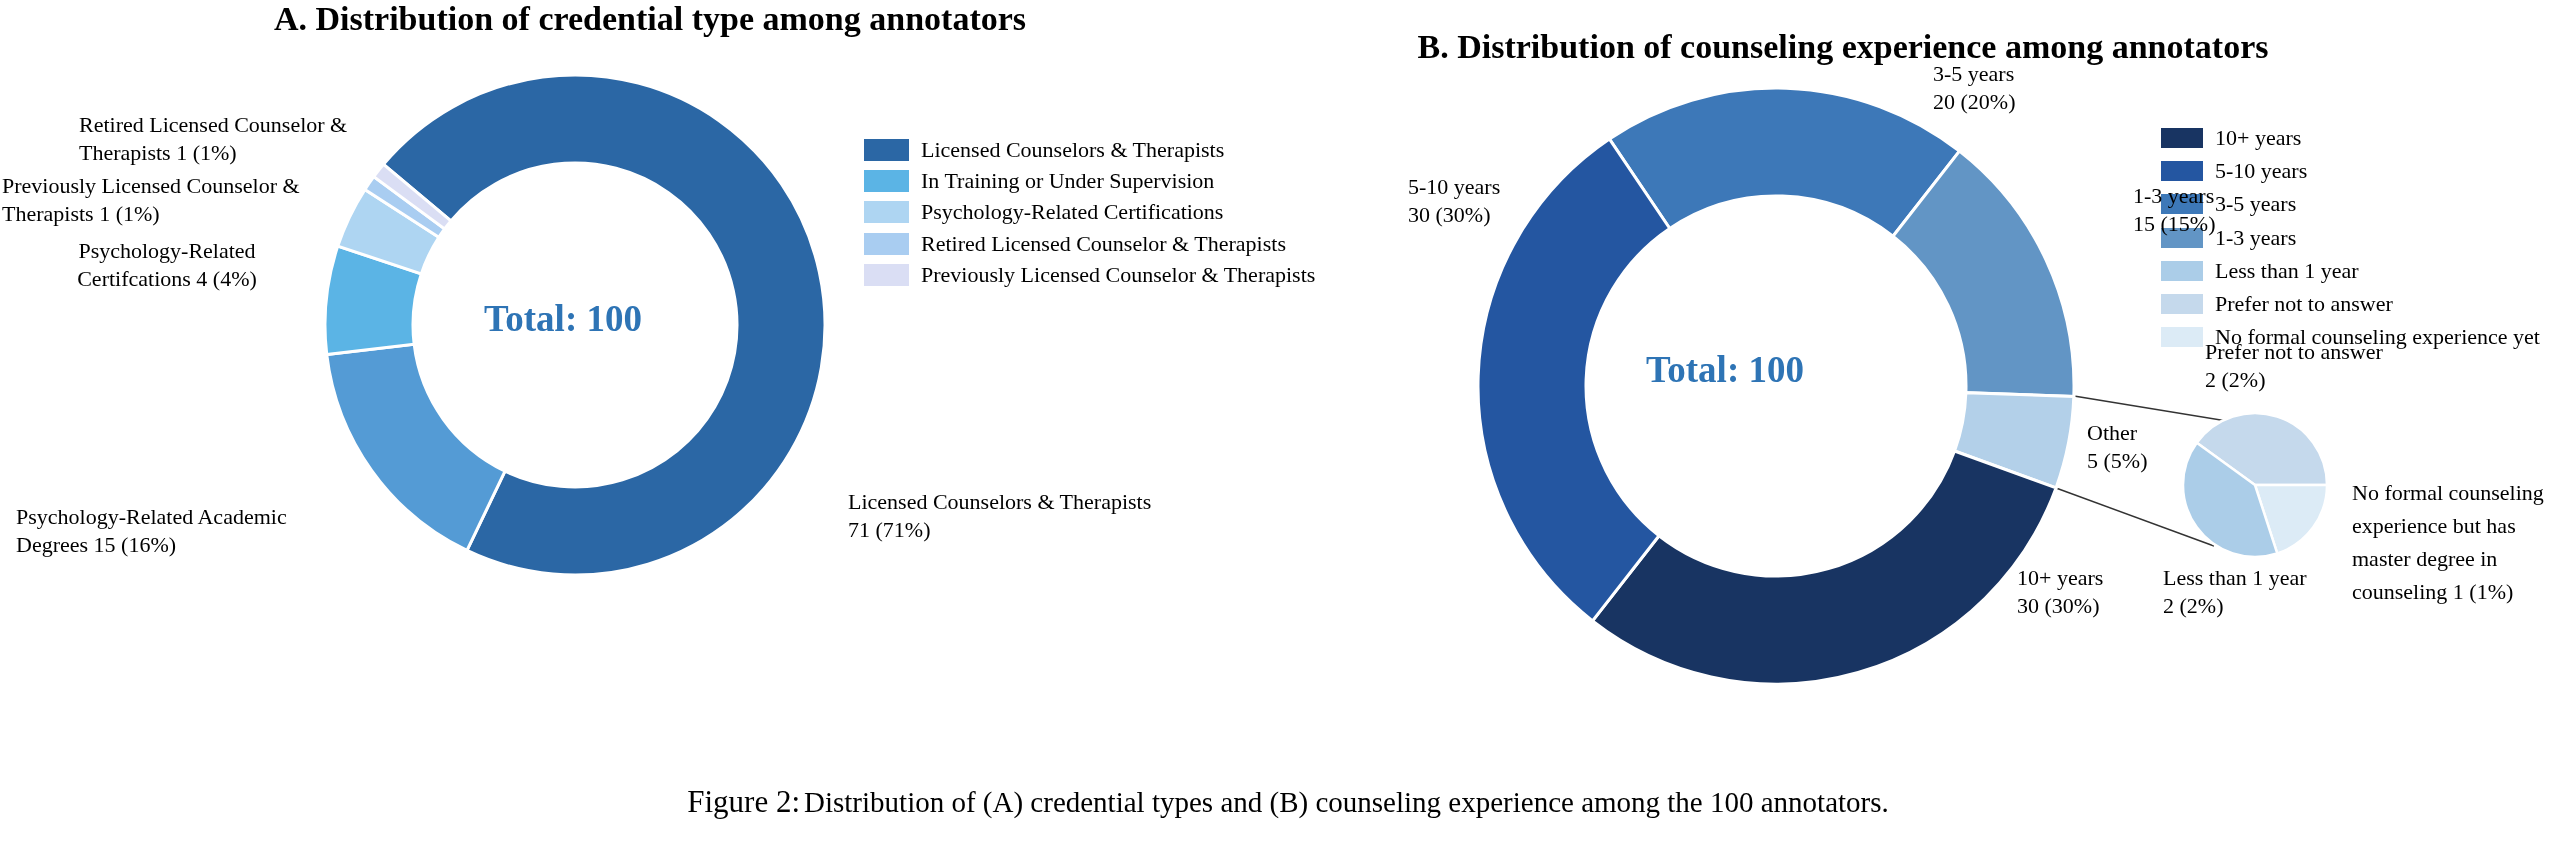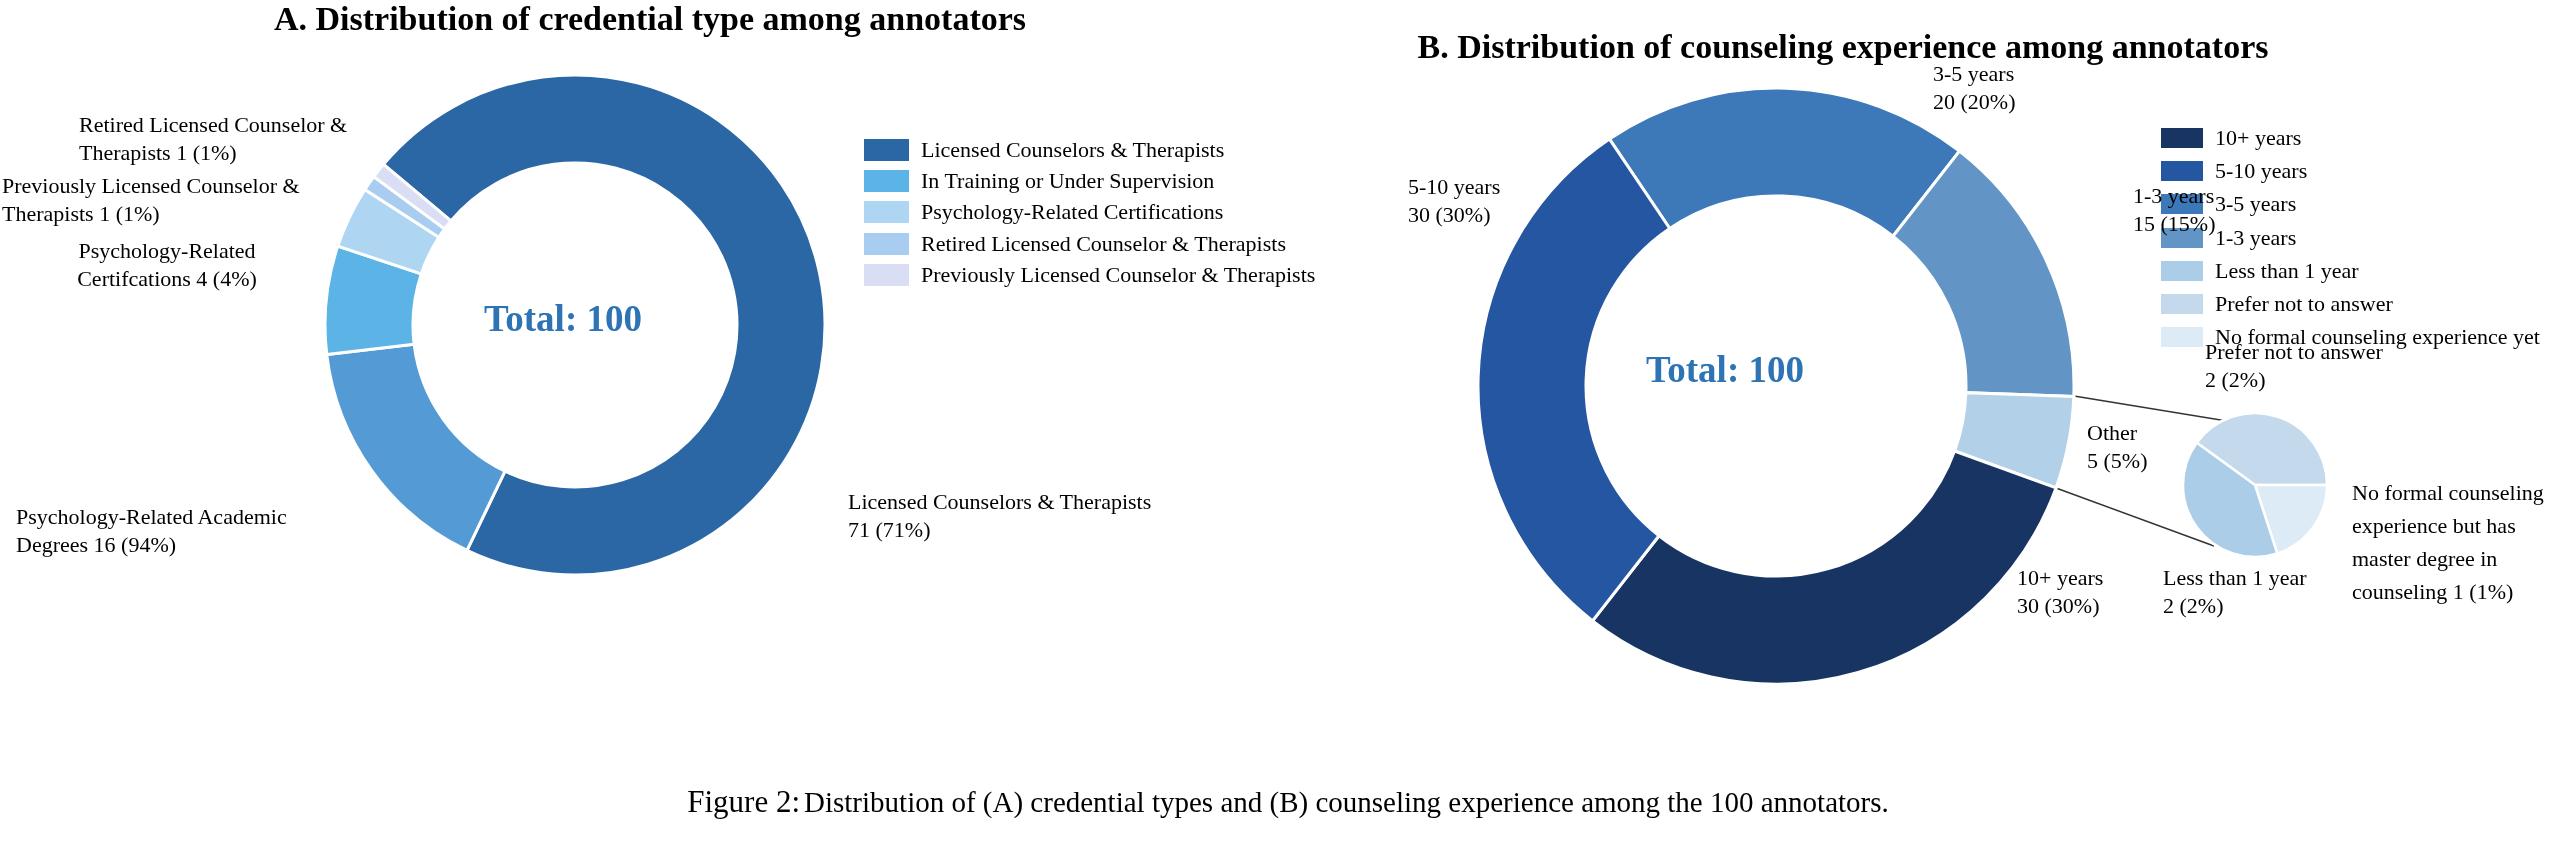--- a/index.html
+++ b/index.html
@@ -124,21 +124,21 @@
     <div class="pielabel" style="left: 2px; top: 172px;">
       <div>Previously Licensed Counselor &amp;</div>
       <div>Therapists 1 (1%)</div>
     </div>
     <div class="pielabel align-center" style="left: 167px; top: 237px;">
       <div>Psychology-Related</div>
       <div>Certifcations 4 (4%)</div>
     </div>
     <div class="pielabel" style="left: 16px; top: 503px;">
       <div>Psychology-Related Academic</div>
-      <div>Degrees 16 (94%)</div>
+      <div>Degrees 15 (16%)</div>
     </div>
     <div class="pielabel" style="left: 848px; top: 488px;">
       <div>Licensed Counselors &amp; Therapists</div>
       <div>71 (71%)</div>
     </div>
     <div class="pielabel" style="left: 1933px; top: 60px;">
       <div>3-5 years</div>
       <div>20 (20%)</div>
     </div>
     <div class="pielabel" style="left: 1408px; top: 173px;">

